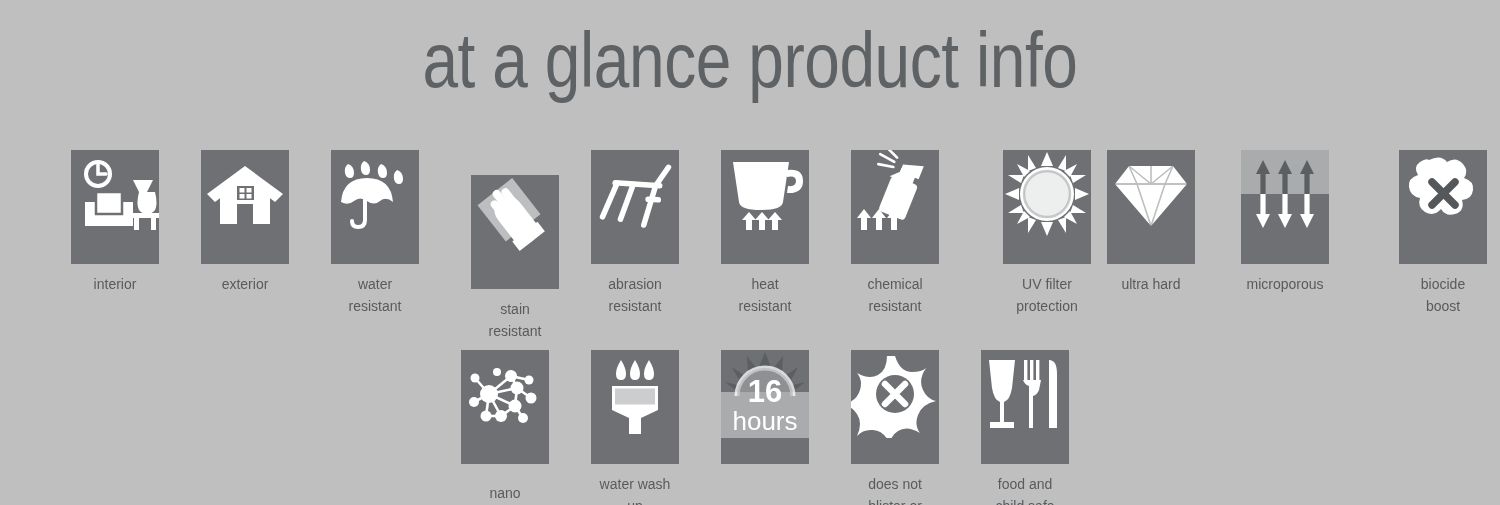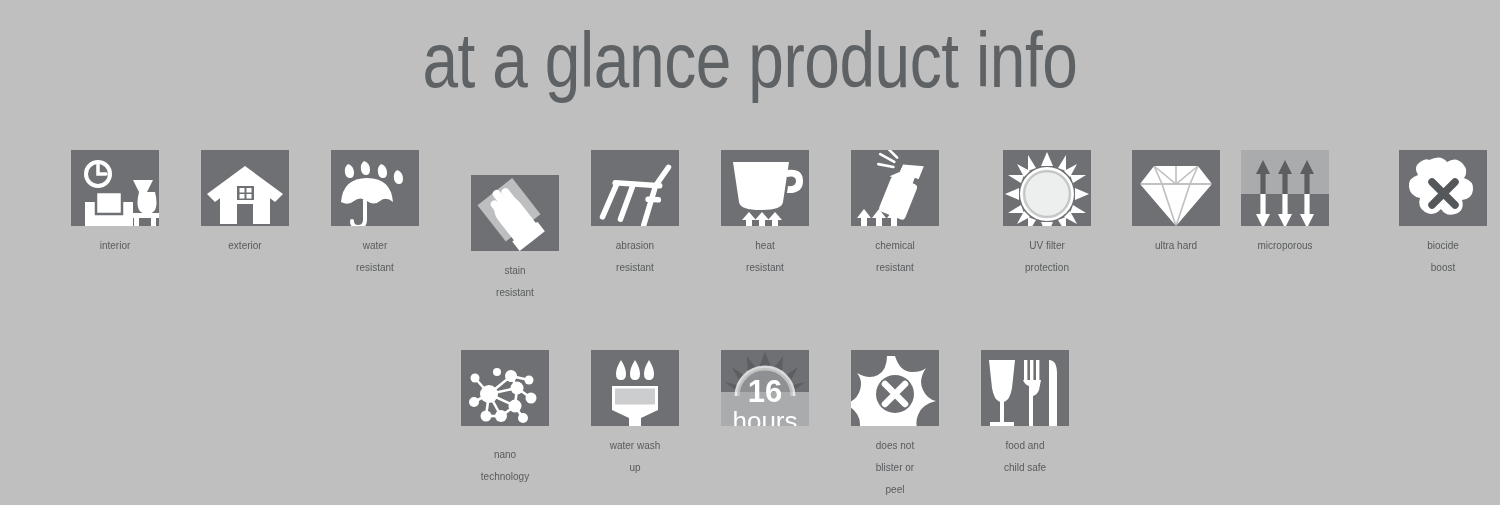--- a/index.html
+++ b/index.html
@@ -42,36 +42,36 @@
   .feature-item {
     position: absolute;
     width: 130px;
     top: 0;
     display: flex;
     flex-direction: column;
     align-items: center;
   }
   .icon-tile {
     width: 88px;
-    height: 76px;
+    height: 114px;
     background: #6e7073;
     position: relative;
     overflow: hidden;
     flex: none;
   }
   .icon-tile svg {
     display: block;
     width: 88px;
     height: 88px;
   }
   .feature-label {
     margin-top: 9px;
     width: 130px;
     text-align: center;
-    font-size: 10px;
+    font-size: 14px;
     line-height: 22px;
     color: #585b5d;
     font-family: "Liberation Sans", sans-serif;
   }
 </style>
 </head>
 <body>
 
 <div id="page-title">at a glance product info</div>
 
@@ -213,21 +213,21 @@
        <path d="M83 25 L70 33 L67 25 Z"></path>
               <path d="M5 63 L18 55 L21 63 Z"></path>
      </g>
      <circle cx="44" cy="44" r="27" fill="#ffffff"></circle>
      <circle cx="44" cy="44" r="23" fill="#6e7073" opacity="0.12"></circle>
      <circle cx="44" cy="44" r="23" fill="none" stroke="#6e7073" stroke-width="2.5" opacity="0.35"></circle>
    </svg>
         </div>
         <div class="feature-label">UV filter<br>protection</div>
       </div>
-      <div class="feature-item" style="left: 1061px;">
+      <div class="feature-item" style="left: 1036px;">
         <div class="icon-tile">
           <svg viewBox="0 0 88 88">
      <path d="M8 34 L22 16 L66 16 L80 34 L44 76 Z" fill="#ffffff"></path>
      <g stroke="#6e7073" stroke-width="1.6" fill="none" opacity="0.45">
        <path d="M8 34 L80 34"></path>
        <path d="M22 16 L30 34 L44 76"></path>
        <path d="M66 16 L58 34 L44 76"></path>
        <path d="M30 34 L58 34"></path>
        <path d="M22 16 L44 34 L66 16"></path>
        <path d="M44 16 L44 34"></path>

